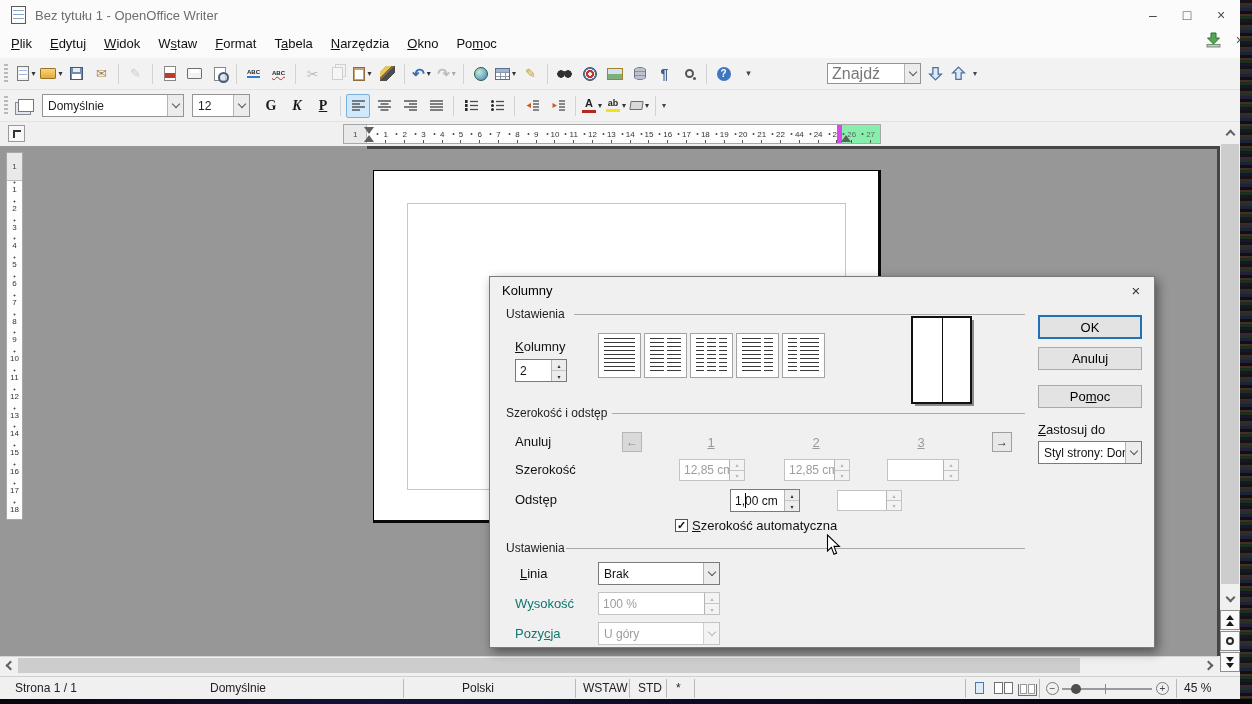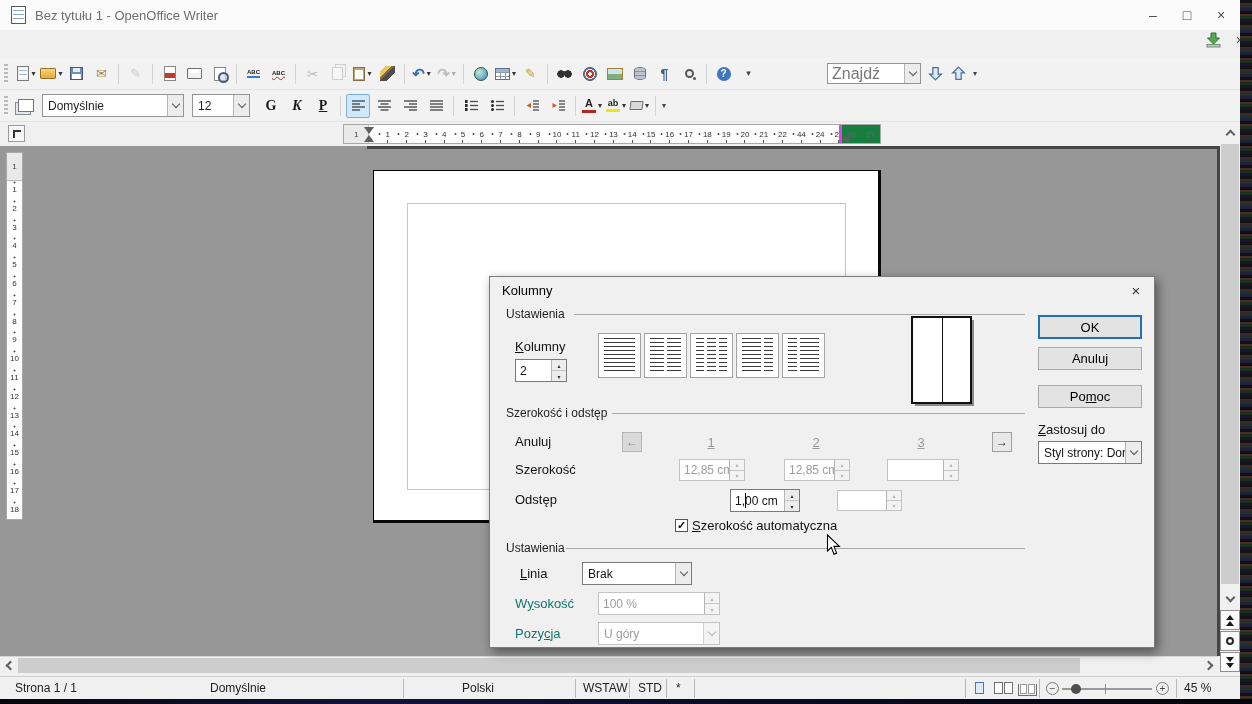--- a/index.html
+++ b/index.html
@@ -92,21 +92,21 @@
 
 
 #rulerrow{position:absolute;left:0;top:122px;width:1220px;height:24px;background:#f0f0f0}
 #tabsel{position:absolute;left:8px;top:3px;width:17px;height:17px;border:1px solid #9a9a9a;background:#f7f7f7;display:flex;align-items:center;justify-content:center}
 #tabsel i{width:8px;height:8px;border-left:2px solid #333;border-top:2px solid #333}
 #hruler{position:absolute;left:343px;top:2px;width:538px;height:20px;border:1px solid #a8a8a8;background:#fdfdfd;display:flex}
 .hmargin{width:28px;background:#e9e9e9;border-right:1px solid #bdbdbd;display:flex;align-items:center;justify-content:center;font-size:8px;color:#444}
 #hcells{display:flex;width:470px;padding-left:9px}
 .rcell{flex:0 0 18.8px;text-align:center;font-size:8px;color:#333;line-height:19px;
  background:radial-gradient(circle at 1.5px 50%,#555 0 .7px,transparent 1.3px) no-repeat,linear-gradient(#555,#555) 50% 100%/1px 3px no-repeat}
-#hmargin-right{flex:1;background:#15803d;border-left:3px solid #d946ef;display:flex}
+#hmargin-right{flex:1;background:#86efac;border-left:5px solid #d946ef;display:flex}
 #hmargin-right .rcell{color:#666}
 .ind-top{position:absolute;width:0;height:0;border-left:5px solid transparent;border-right:5px solid transparent;border-top:7px solid #5f5f5f;left:20px;top:2px}
 .ind-bot{position:absolute;width:0;height:0;border-left:5px solid transparent;border-right:5px solid transparent;border-bottom:7px solid #5f5f5f;left:20px;bottom:1px}
 
 
 #canvas{position:absolute;left:0;top:146px;width:1220px;height:510px;background:#979797;border-right:3px solid #454545}
 #canvas-topline{position:absolute;left:367px;top:0;width:853px;height:3px;background:#454545}
 #vruler{position:absolute;left:6px;top:6px;width:17px;height:368px;border:1px solid #a8a8a8;background:#fdfdfd}
 #vmargin{height:28px;background:#e9e9e9;border-bottom:1px solid #bdbdbd;display:flex;align-items:center;justify-content:center;font-size:8px;color:#444}
 .vcell{height:18.8px;text-align:center;font-size:8px;color:#333;line-height:18.8px;
@@ -197,20 +197,32 @@
   <div id="titlebar">
     <div class="appicon"></div>
     <span id="title-text">Bez tytułu 1 - OpenOffice Writer</span>
     <div id="winbtns">
       <div class="wbtn">–</div>
       <div class="wbtn">□</div>
       <div class="wbtn">×</div>
     </div>
   </div>
 
+  <div id="menubar">
+
+  <div class="mitem"><u>P</u>lik</div>
+      <div class="mitem"><u>E</u>dytuj</div>
+      <div class="mitem"><u>W</u>idok</div>
+      <div class="mitem">W<u>s</u>taw</div>
+      <div class="mitem"><u>F</u>ormat</div>
+      <div class="mitem">T<u>a</u>bela</div>
+      <div class="mitem"><u>N</u>arzędzia</div>
+      <div class="mitem"><u>O</u>kno</div>
+      <div class="mitem">Po<u>m</u>oc</div>
+    </div>
   <div id="menuright">
     <svg width="17" height="16" viewBox="0 0 17 16">
       <path d="M6 1h5v5h3.5L8.5 12 2.5 6H6z" fill="#54a854" stroke="#2d702d" stroke-width="1"></path>
       <rect x="2" y="12.5" width="13" height="2.5" fill="#b9d3b9" stroke="#5f7a5f" stroke-width="0.8"></rect>
     </svg>
     <span id="doc-close">×</span>
   </div>
 
   <div id="tb1" class="tbar">
     <div class="grip"></div>
@@ -662,21 +674,21 @@
 
     <div id="chkbox">
         <span>✓</span>
       </div>
     <div class="dlab" style="left:202px;top:241px"><u>S</u>zerokość automatyczna</div>
 
     <div class="legend" style="left:16px;top:264px">Ustawienia</div>
     <div class="fsline" style="left:76px;top:271px;width:459px"></div>
 
     <div class="dlab" style="left:30px;top:289px"><u>L</u>inia</div>
-    <div class="dcombo" style="left:92px;top:285px;width:110px;height:23px">
+    <div class="dcombo" style="left:108px;top:285px;width:122px;height:23px">
       <span class="val">Brak</span>
       <span class="cbtn">
           <i class="chev"></i>
         </span>
     </div>
 
     <div class="dlab graylab" style="left:25px;top:319px">W<u>y</u>sokość</div>
     <div class="spin dis" style="left:108px;top:315px;width:122px;height:23px">
       <span class="val">100 %</span>
       <span class="btns">

